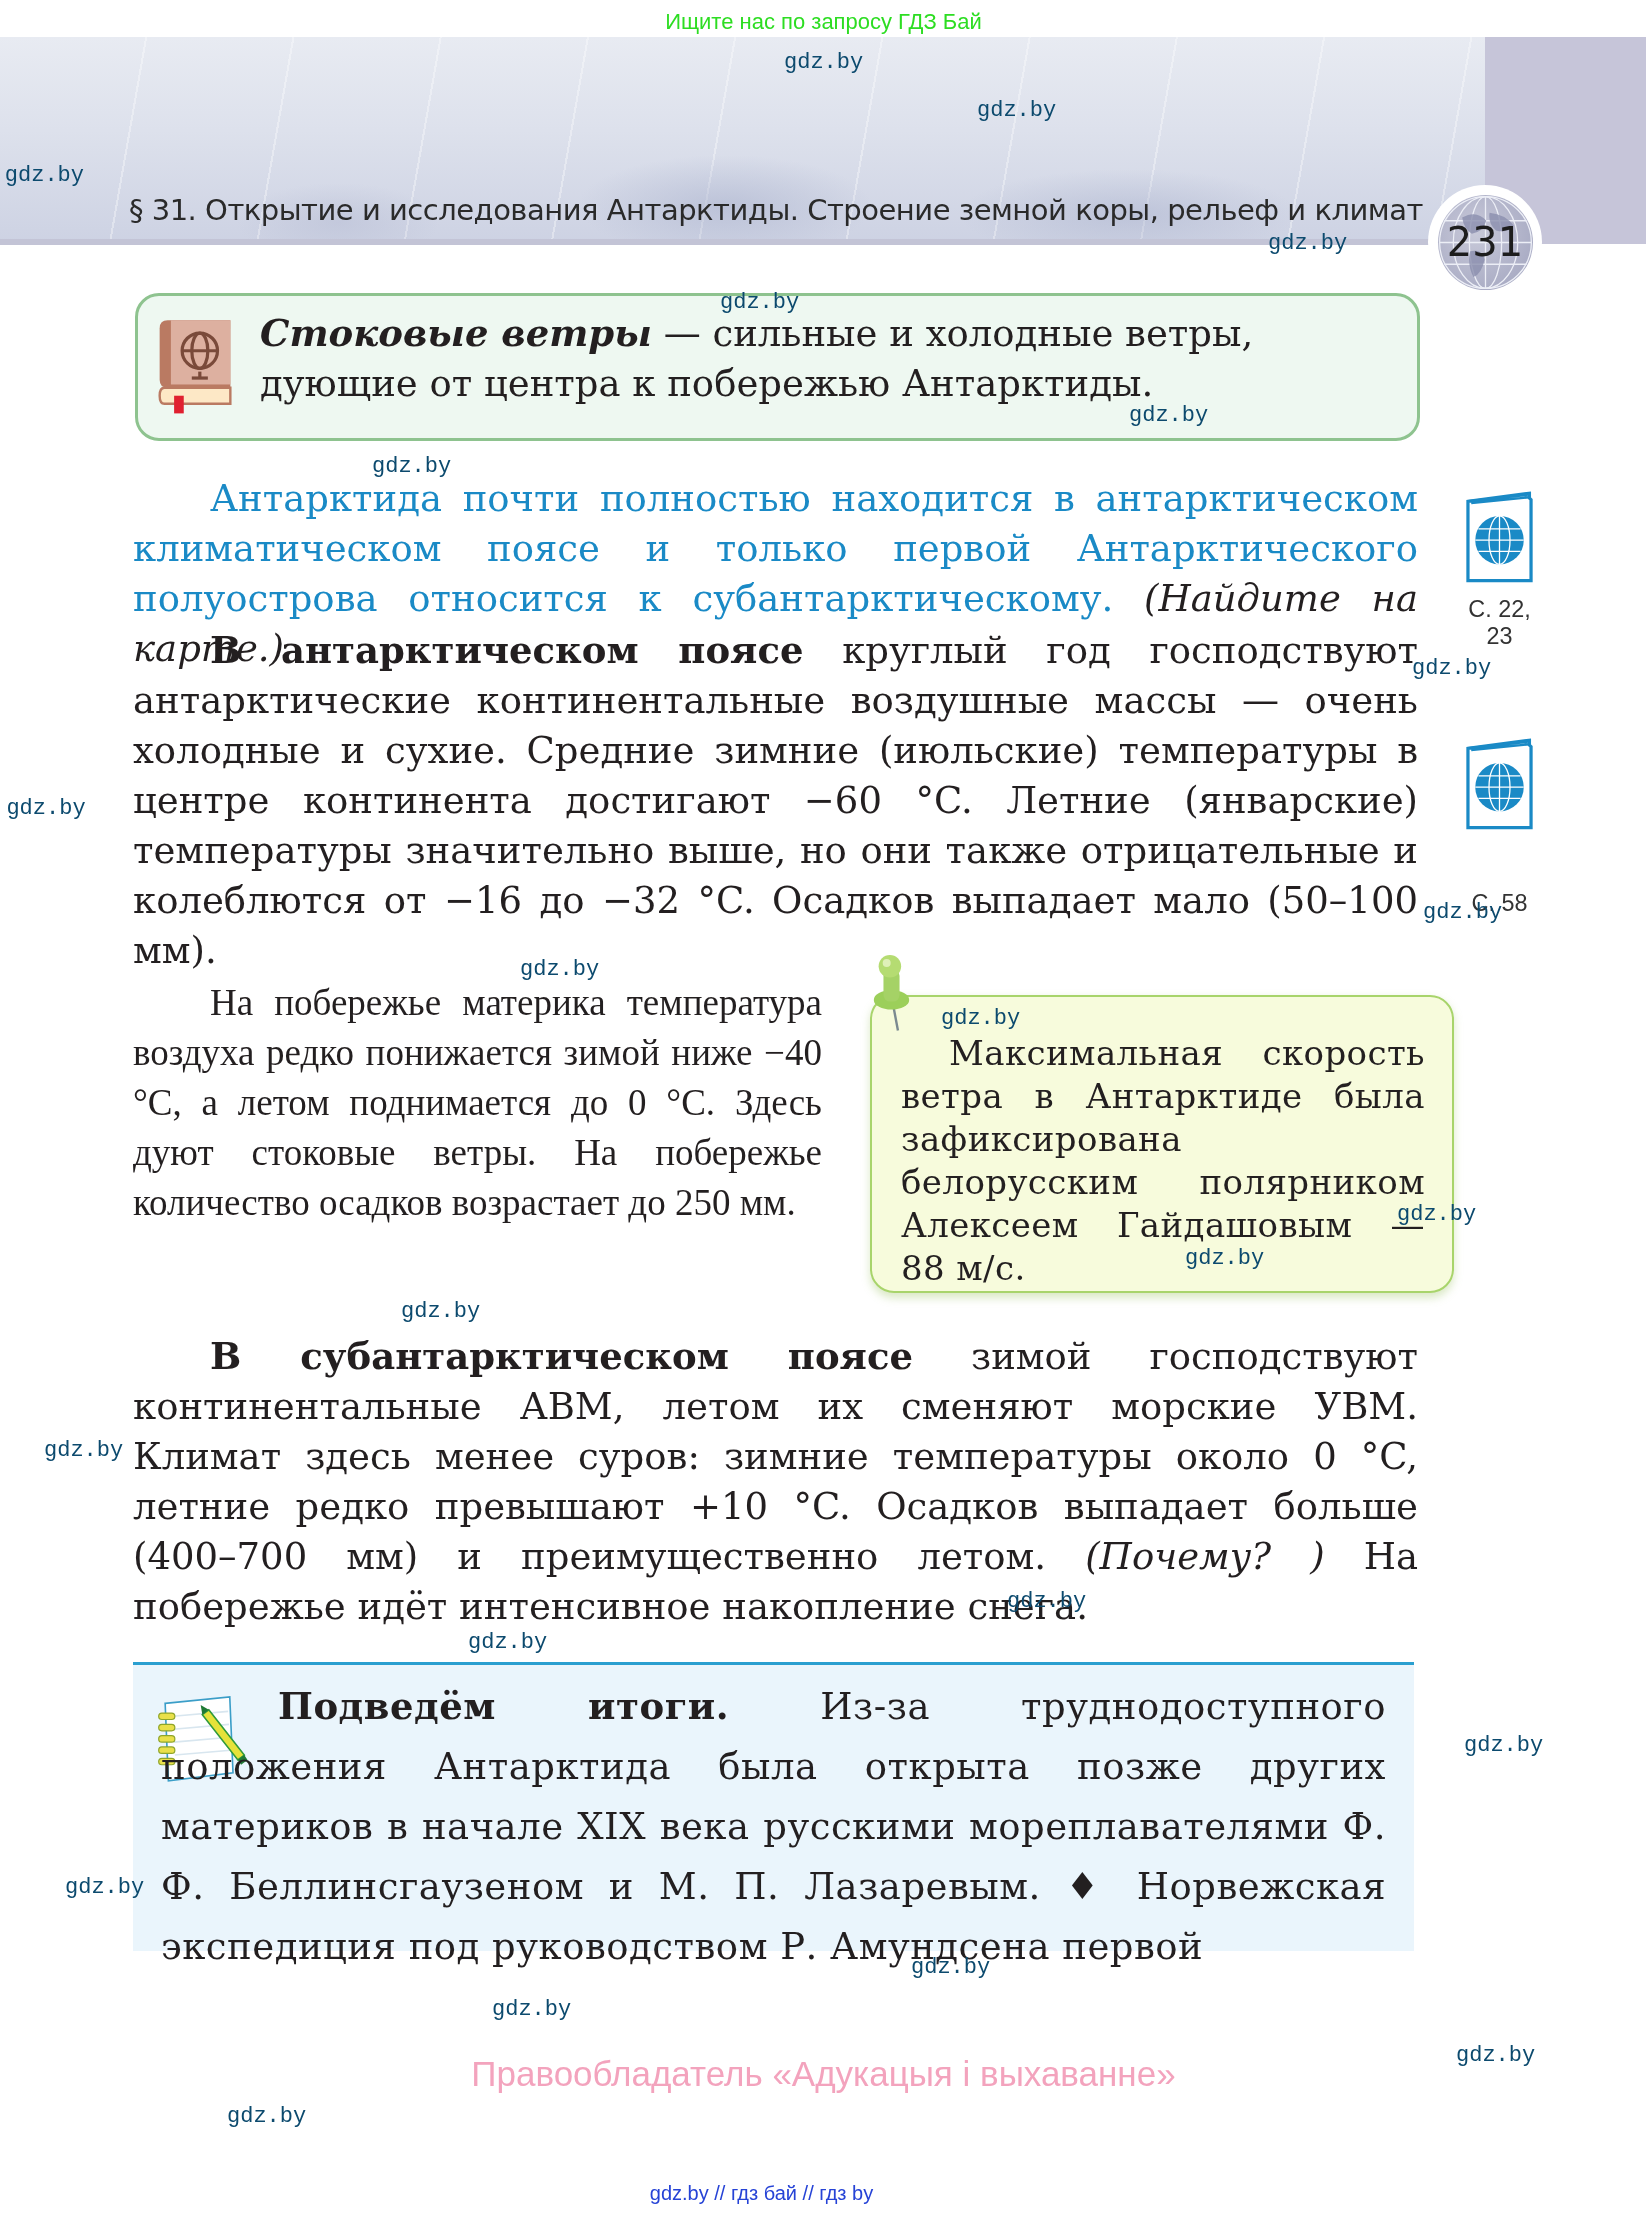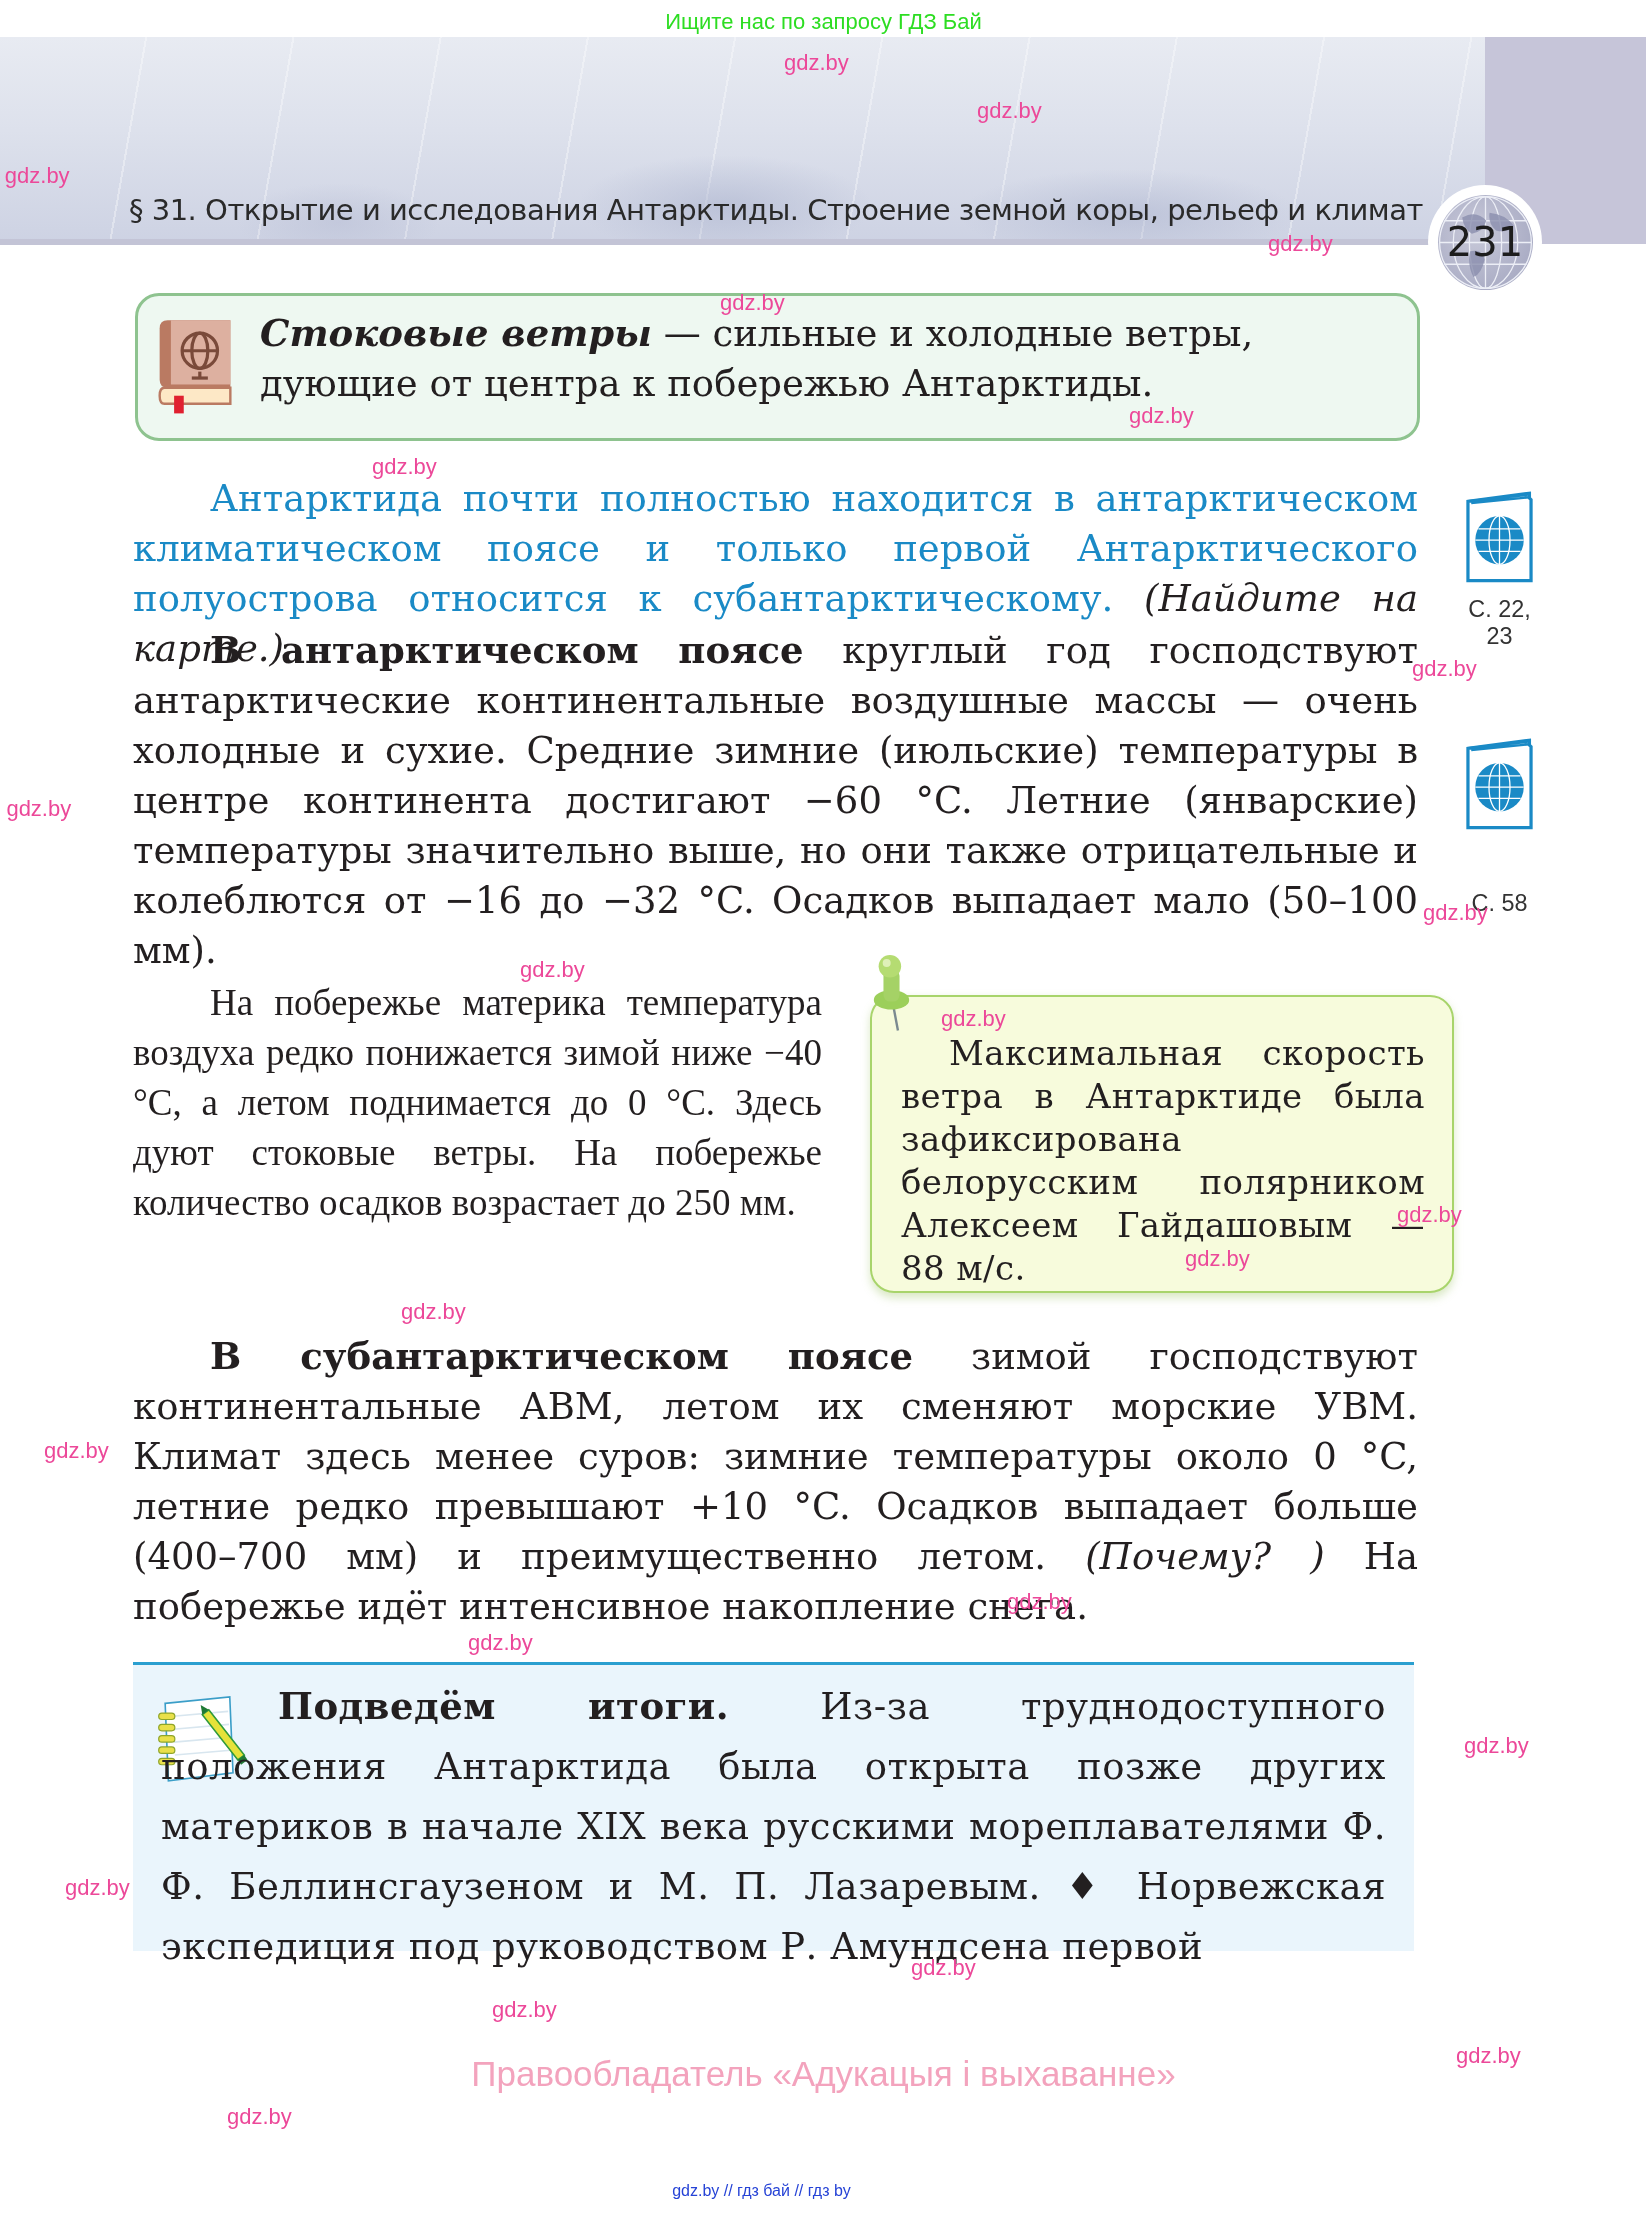--- a/index.html
+++ b/index.html
@@ -55,23 +55,23 @@
      text-align:justify; letter-spacing:0.4px; }
 
   .summary { left:133px; top:1662px; width:1281px; height:289px; background:#eaf5fc;
      border-top:3.2px solid #2a9fd0; box-sizing:border-box; }
   .summary-text { left:161px; top:1676px; width:1225px; font-size:37px; line-height:60px;
      text-align:justify; letter-spacing:0.5px; }
 
   .copyright { left:0; width:1647px; top:2054px; text-align:center;
      font-family:"Liberation Sans",sans-serif; font-size:35px; color:#f3a3bd; }
   .footer-links { left:0; width:1523px; top:2182px; text-align:center;
-     font-family:"Liberation Sans",sans-serif; font-size:16px; color:#2643d6; }
-
-  .wm { font-family:Liberation Sans, sans-serif; font-size:22px; color:#ec4899; white-space:nowrap; }
+     font-family:"Liberation Sans",sans-serif; font-size:20px; color:#2643d6; }
+
+  .wm { font-family:Liberation Mono, monospace; font-size:22px; color:#0c4a6e; white-space:nowrap; }
 </style>
 </head>
 <body>
 
 <div class="abs top-hint">Ищите нас по запросу ГДЗ Бай</div>
 
 <div class="abs header-band"></div>
 <div class="abs header-right"></div>
 <div class="abs header-bottom-line"></div>
 <div class="abs section-title">§ 31. Открытие и исследования Антарктиды. Строение земной коры, рельеф и климат</div>

